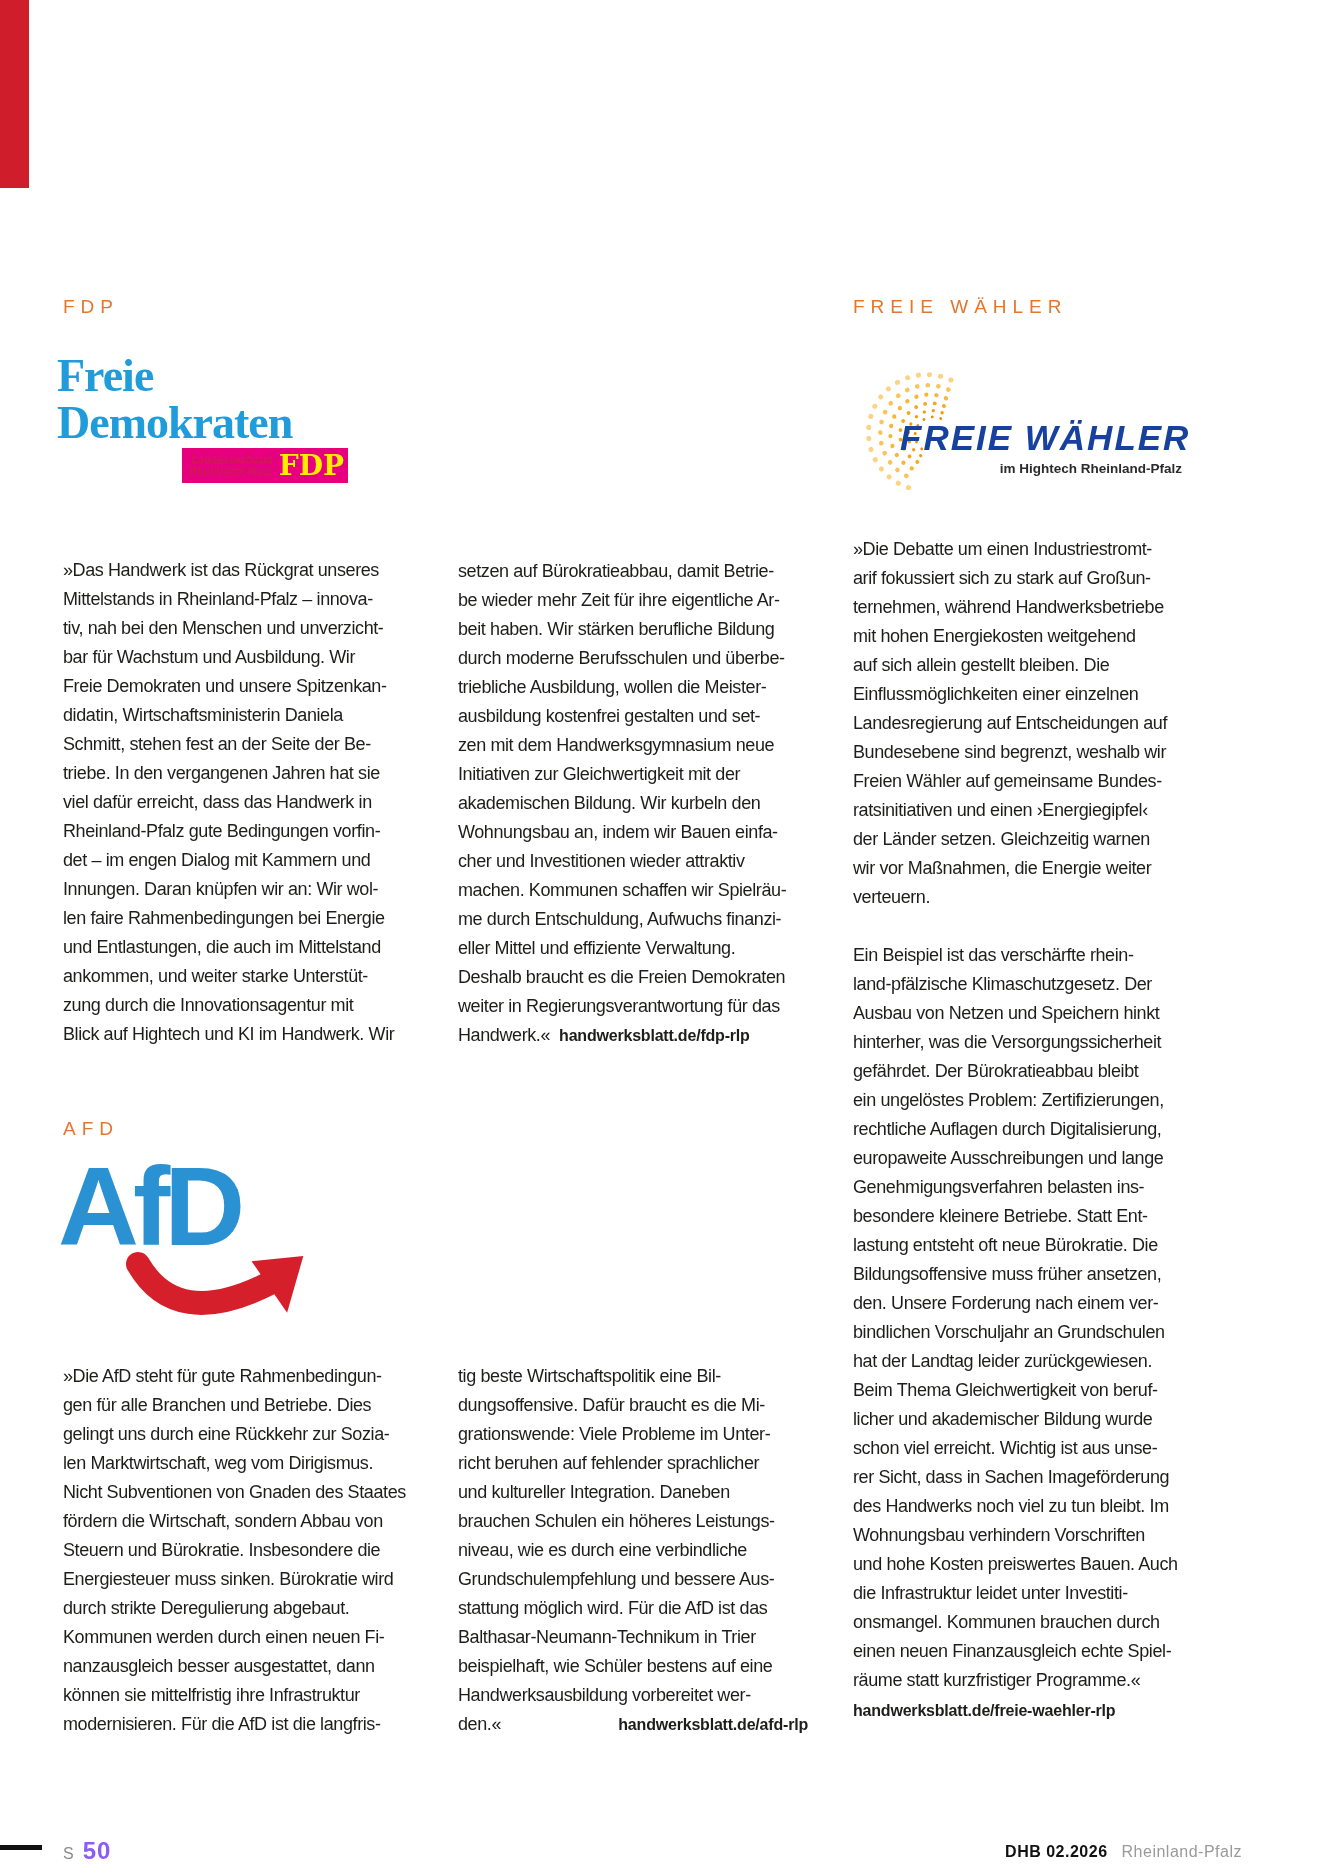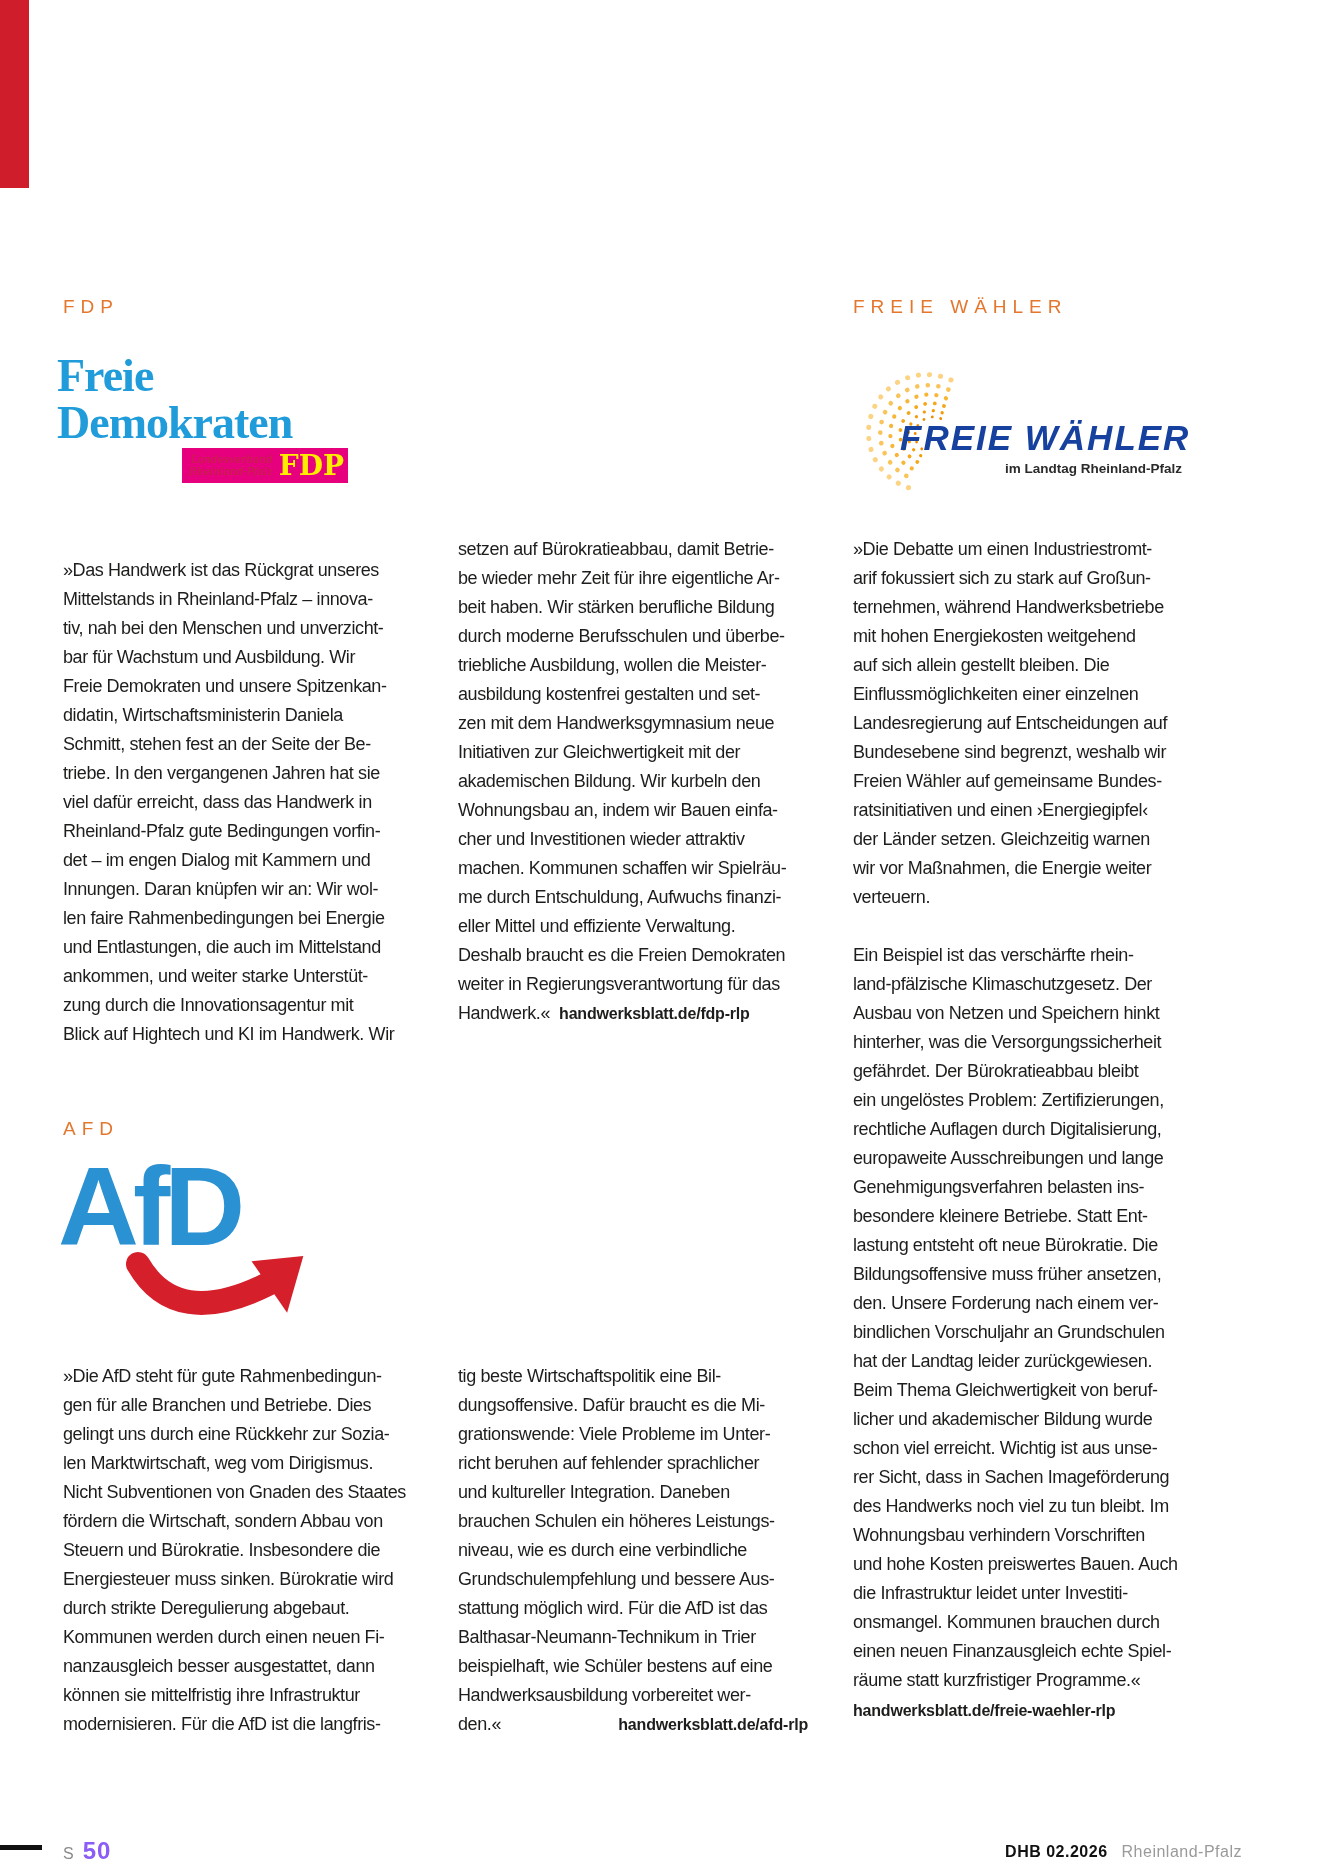--- a/index.html
+++ b/index.html
@@ -82,21 +82,21 @@
       <div class="tline">Rheinland-Pfalz gute Bedingungen vorfin-</div>
       <div class="tline">det – im engen Dialog mit Kammern und</div>
       <div class="tline">Innungen. Daran knüpfen wir an: Wir wol-</div>
       <div class="tline">len faire Rahmenbedingungen bei Energie</div>
       <div class="tline">und Entlastungen, die auch im Mittelstand</div>
       <div class="tline">ankommen, und weiter starke Unterstüt-</div>
       <div class="tline">zung durch die Innovationsagentur mit</div>
       <div class="tline">Blick auf Hightech und KI im Handwerk. Wir</div>
     </div>
 
-  <div class="col" style="left:458px;top:535px;width:350px;">
+  <div class="col" style="left:458px;top:557px;width:350px;">
     <div>
         <div class="tline">setzen auf Bürokratieabbau, damit Betrie-</div>
         <div class="tline">be wieder mehr Zeit für ihre eigentliche Ar-</div>
         <div class="tline">beit haben. Wir stärken berufliche Bildung</div>
         <div class="tline">durch moderne Berufsschulen und überbe-</div>
         <div class="tline">triebliche Ausbildung, wollen die Meister-</div>
         <div class="tline">ausbildung kostenfrei gestalten und set-</div>
         <div class="tline">zen mit dem Handwerksgymnasium neue</div>
         <div class="tline">Initiativen zur Gleichwertigkeit mit der</div>
         <div class="tline">akademischen Bildung. Wir kurbeln den</div>
@@ -120,21 +120,21 @@
     <g fill="none" stroke-linecap="round">
       <path d="M 103,10  A 58 58 0 1 0 63.5,118.6" stroke="#fbd383" stroke-width="5" stroke-dasharray="0.1 11"></path>
       <path d="M 100.4,19.6 A 48 48 0 1 0 67.7,109.5" stroke="#f9c45a" stroke-width="4.6" stroke-dasharray="0.1 10.5"></path>
       <path d="M 98,28.3 A 39 39 0 1 0 71.5,101.3" stroke="#f8b637" stroke-width="4.2" stroke-dasharray="0.1 10"></path>
       <path d="M 96,36  A 31 31 0 1 0 74.9,94.1" stroke="#f6a81d" stroke-width="3.8" stroke-dasharray="0.1 9.5"></path>
       <path d="M 94.2,42.8 A 24 24 0 1 0 77.9,87.8" stroke="#f49b05" stroke-width="3.2" stroke-dasharray="0.1 9"></path>
       <path d="M 92.7,48.6 A 18 18 0 1 0 80.4,82.3" stroke="#f08b00" stroke-width="2.8" stroke-dasharray="0.1 8.5"></path>
     </g>
   </svg>
   <div class="fw-text">FREIE WÄHLER</div>
-  <div class="fw-subtext">im Landtag Rheinland-Pfalz</div>
+  <div class="fw-subtext">im Hightech Rheinland-Pfalz</div>
 
   <div class="col" style="left:853px;top:535px;width:400px;">
     <div>
         <div class="tline">»Die Debatte um einen Industriestromt-</div>
         <div class="tline">arif fokussiert sich zu stark auf Großun-</div>
         <div class="tline">ternehmen, während Handwerksbetriebe</div>
         <div class="tline">mit hohen Energiekosten weitgehend</div>
         <div class="tline">auf sich allein gestellt bleiben. Die</div>
         <div class="tline">Einflussmöglichkeiten einer einzelnen</div>
         <div class="tline">Landesregierung auf Entscheidungen auf</div>

